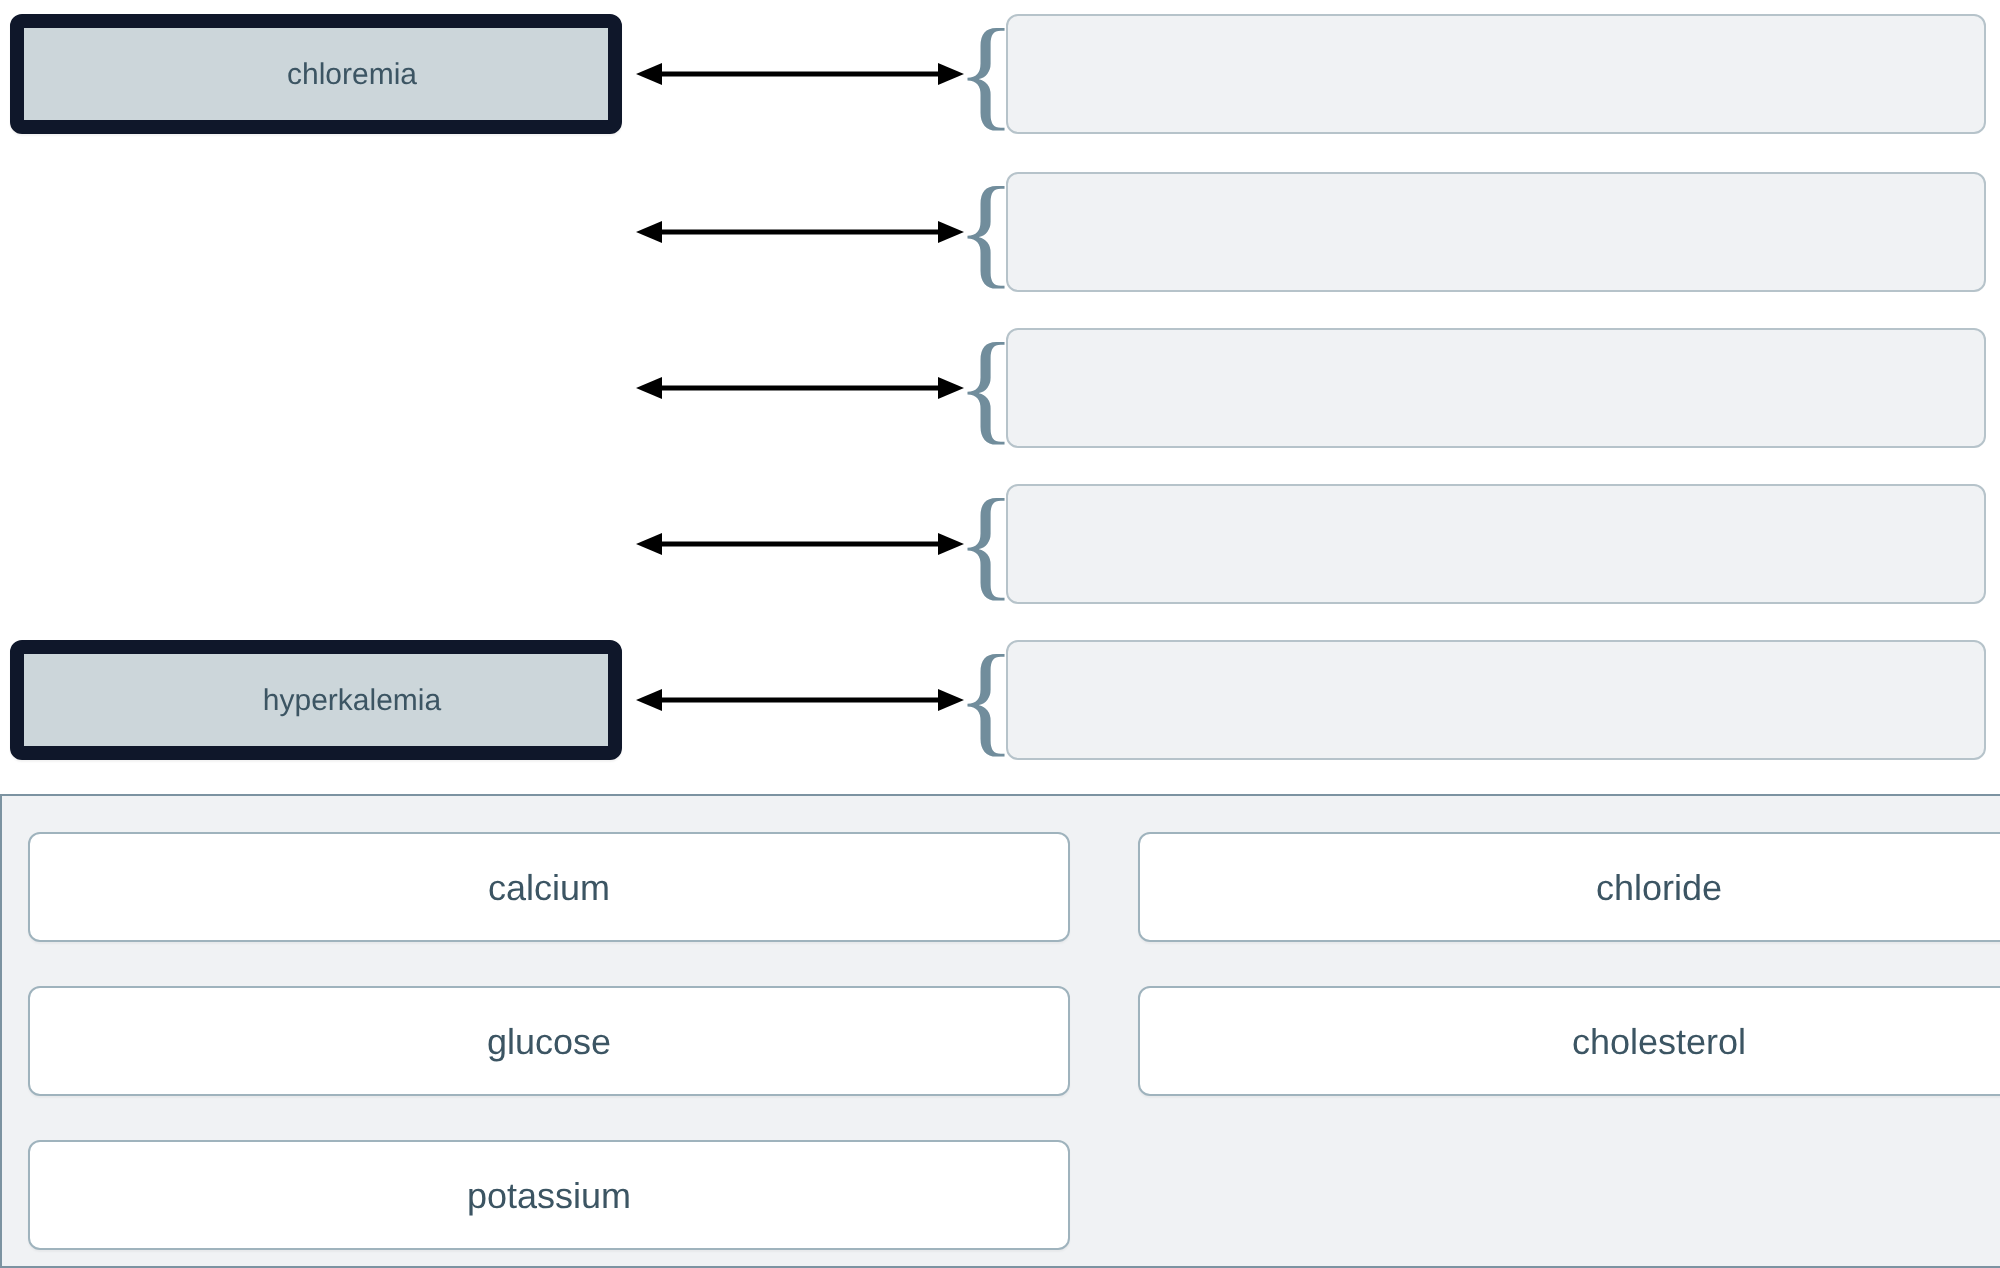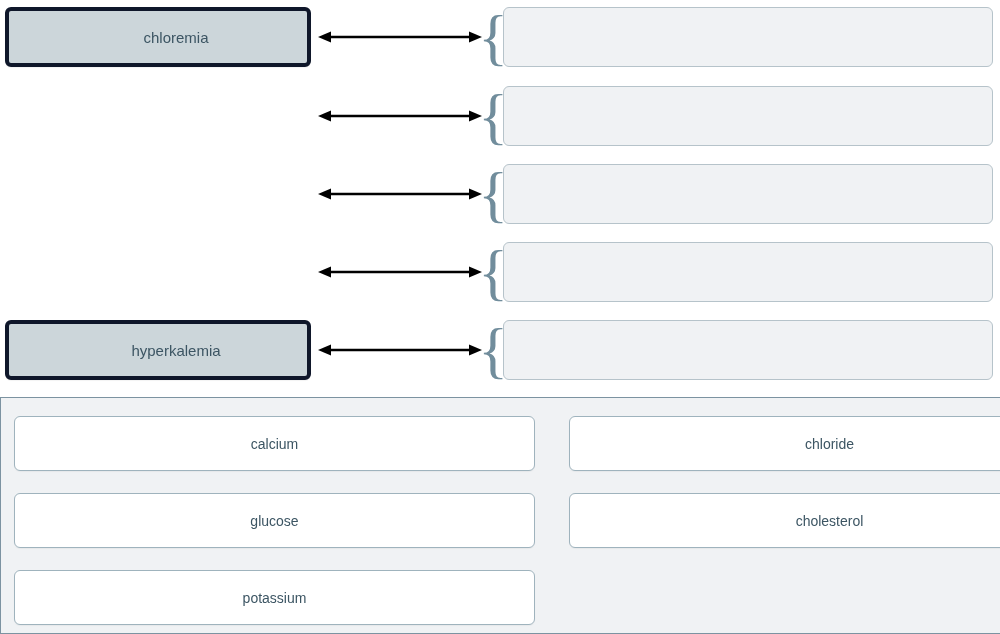--- a/index.html
+++ b/index.html
@@ -38,21 +38,21 @@
 
   
   .term-chip {
     position: absolute;
     left: 5px;
     top: 0;
     width: 306px;
     height: 60px;
     box-sizing: border-box;
     background: #ccd6da;
-    border: 4px solid #0f172a;
+    border: 7px solid #0f172a;
     border-radius: 6px;
     display: flex;
     align-items: center;
     justify-content: center;
     color: #3c5563;
     font-size: 15px;
     line-height: 1;
     cursor: default;
     box-shadow: 0 1px 1px rgba(0,0,0,0.05);
     padding-left: 36px;
@@ -121,21 +121,21 @@
     position: absolute;
     box-sizing: border-box;
     height: 55px;
     background: #ffffff;
     border: 1px solid #9fb3bd;
     border-radius: 6px;
     display: flex;
     align-items: center;
     justify-content: center;
     color: #3c5563;
-    font-size: 14px;
+    font-size: 18px;
     line-height: 1;
     cursor: grab;
     box-shadow: 0 1px 1px rgba(0,0,0,0.04);
   }
 
   .bank-col-left  { left: 13px;  width: 521px; }
   .bank-col-right { left: 568px; width: 521px; }
 
   .bank-r0 { top: 18px;  }
   .bank-r1 { top: 95px;  }

